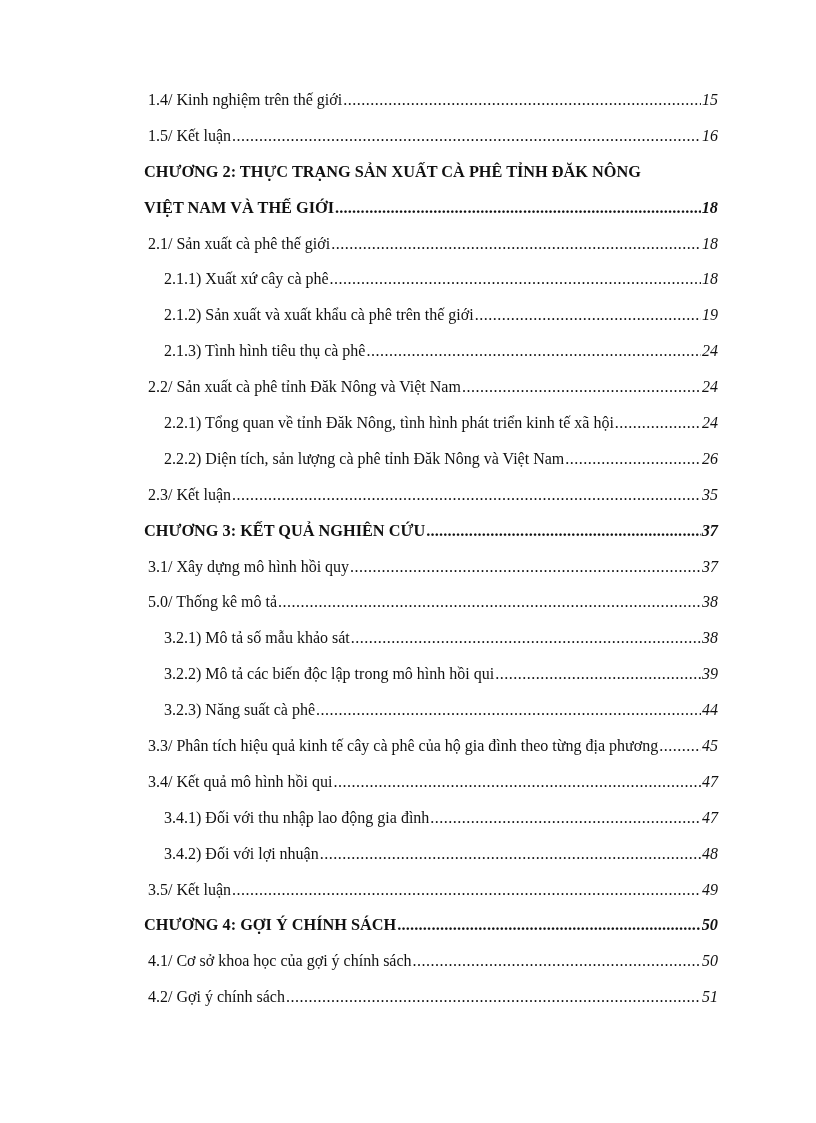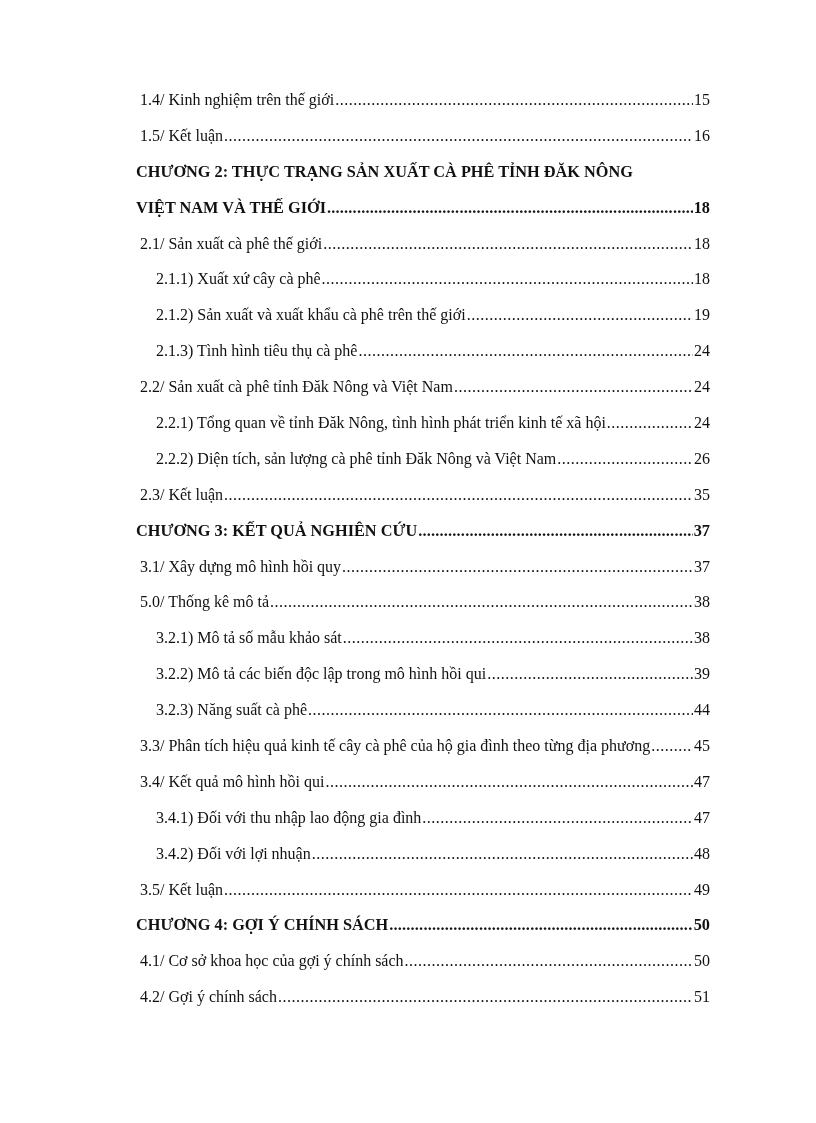--- a/index.html
+++ b/index.html
@@ -10,21 +10,21 @@
     body {
       width: 816px;
       height: 1123px;
       position: relative;
       overflow: hidden;
       font-family: "Liberation Serif", serif;
       color: #111111;
     }
     .toc {
       position: absolute;
-      left: 0;
+      left: 8px;
       top: 82px;
       width: 792px;
     }
     .toc-line {
       position: relative;
       height: 35.9px;
       display: flex;
       align-items: center;
       box-sizing: border-box;
       padding-right: 82px; 
@@ -46,20 +46,21 @@
       top: 0px;
     }
     .dots::before {
       content: "......................................................................................................................................................................................................................................................................";
       letter-spacing: 0.5px;
     }
     .toc-line.lvl-0 .dots::before { letter-spacing: 0.2px; }
     .page {
       flex: 0 0 auto;
       text-align: left;
+      font-style: italic;
     }
   </style>
 </head>
 <body>
 
 <div class="toc">
   <div class="toc-line lvl-1">
     <span class="title">1.4/ Kinh nghiệm trên thế giới</span>
     <span class="dots"></span>
     <span class="page">15</span>

